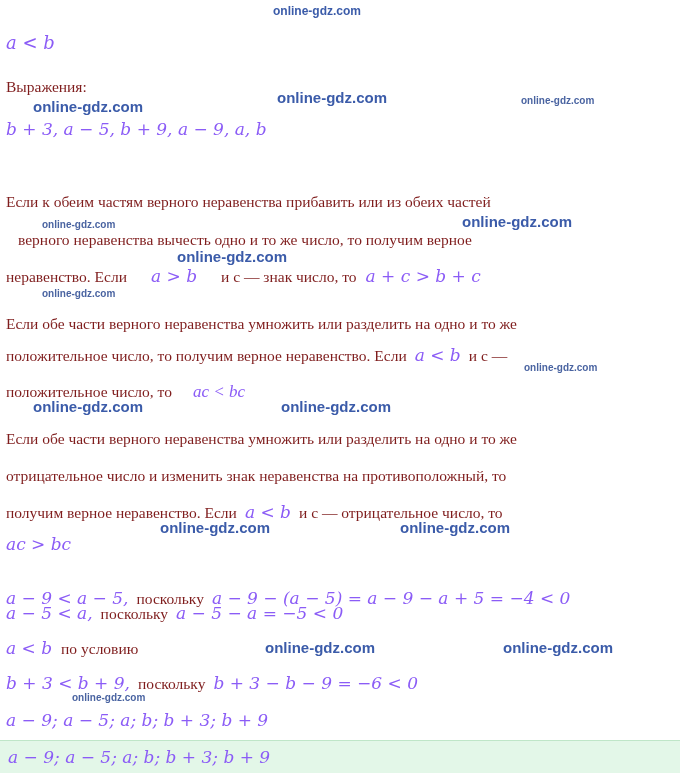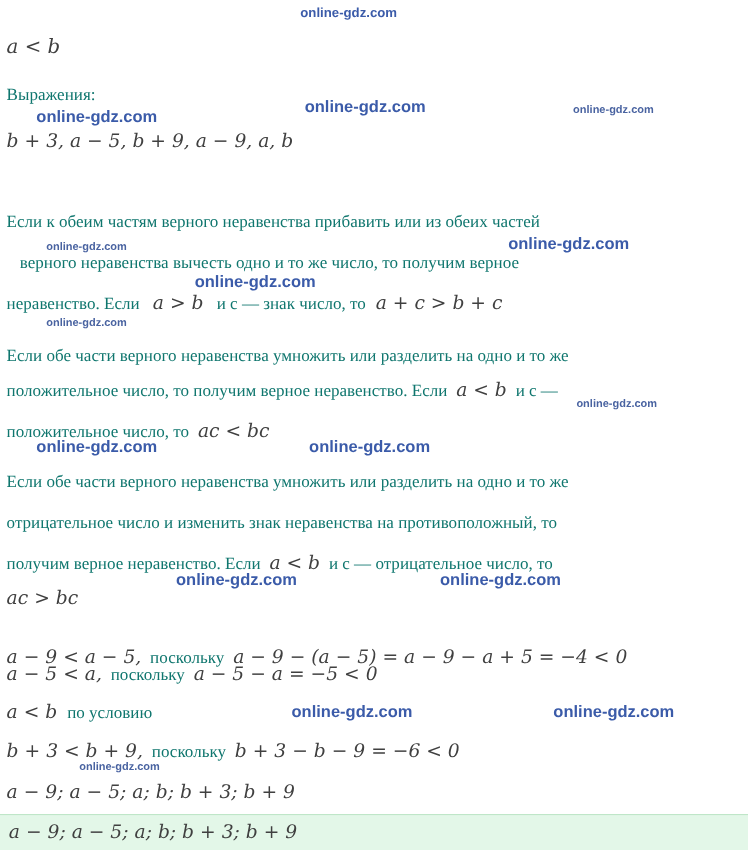--- a/index.html
+++ b/index.html
@@ -37,26 +37,26 @@
   }
   .wm.mid {
     font-size: 12px;
   }
   .wm.big {
     font-size: 15px;
   }
   .math {
     font-family: "DejaVu Serif", serif;
     font-style: italic;
-    color: #404040;
+    color: #8b5cf6;
   }
   .txt {
     font-family: "Liberation Serif", serif;
     font-style: normal;
-    color: #0f766e;
+    color: #7f1d1d;
     font-size: 15.5px;
   }
   .row {
     position: absolute;
     left: 6px;
     right: 6px;
   }
   .answer {
     position: absolute;
     left: 0;
@@ -114,36 +114,36 @@
 
 
   <div class="row" style="top:193px;">
     <span class="txt">Если к обеим частям верного неравенства прибавить или из обеих частей</span>
   </div>
   <div class="row" style="top:231px;margin-left:12px;">
     <span class="txt">верного неравенства вычесть одно и то же число, то получим верное</span>
   </div>
   <div class="row" style="top:266px;">
     <span class="txt">неравенство. Если</span>
-    <span class="math mathline" style="margin:0 8px;">a  &gt;  b</span>
+    <span class="math mathline" style="margin:0 20px;">a  &gt;  b</span>
     <span class="txt">и c — знак число, то</span>
     <span class="math mathline" style="margin-left:5px;">a + c  &gt;  b + c</span>
   </div>
 
   <div class="row" style="top:315px;">
     <span class="txt">Если обе части верного неравенства умножить или разделить на одно и то же</span>
   </div>
   <div class="row" style="top:345px;">
     <span class="txt">положительное число, то получим верное неравенство. Если</span>
     <span class="math mathline" style="margin:0 4px;">a  &lt;  b</span>
     <span class="txt">и c —</span>
   </div>
   <div class="row" style="top:382px;">
     <span class="txt">положительное число, то</span>
-    <span class="math mathline" style="margin-left:4px;">ac  &lt;  bc</span>
+    <span class="math mathline" style="margin-left:17px;font-family:Liberation Serif, serif;">ac  &lt;  bc</span>
   </div>
 
   <div class="row" style="top:430px;">
     <span class="txt">Если обе части верного неравенства умножить или разделить на одно и то же</span>
   </div>
   <div class="row" style="top:502px;">
     <span class="txt">получим верное неравенство. Если</span>
     <span class="math mathline" style="margin:0 4px;">a  &lt;  b</span>
     <span class="txt">и c — отрицательное число, то</span>
   </div>

